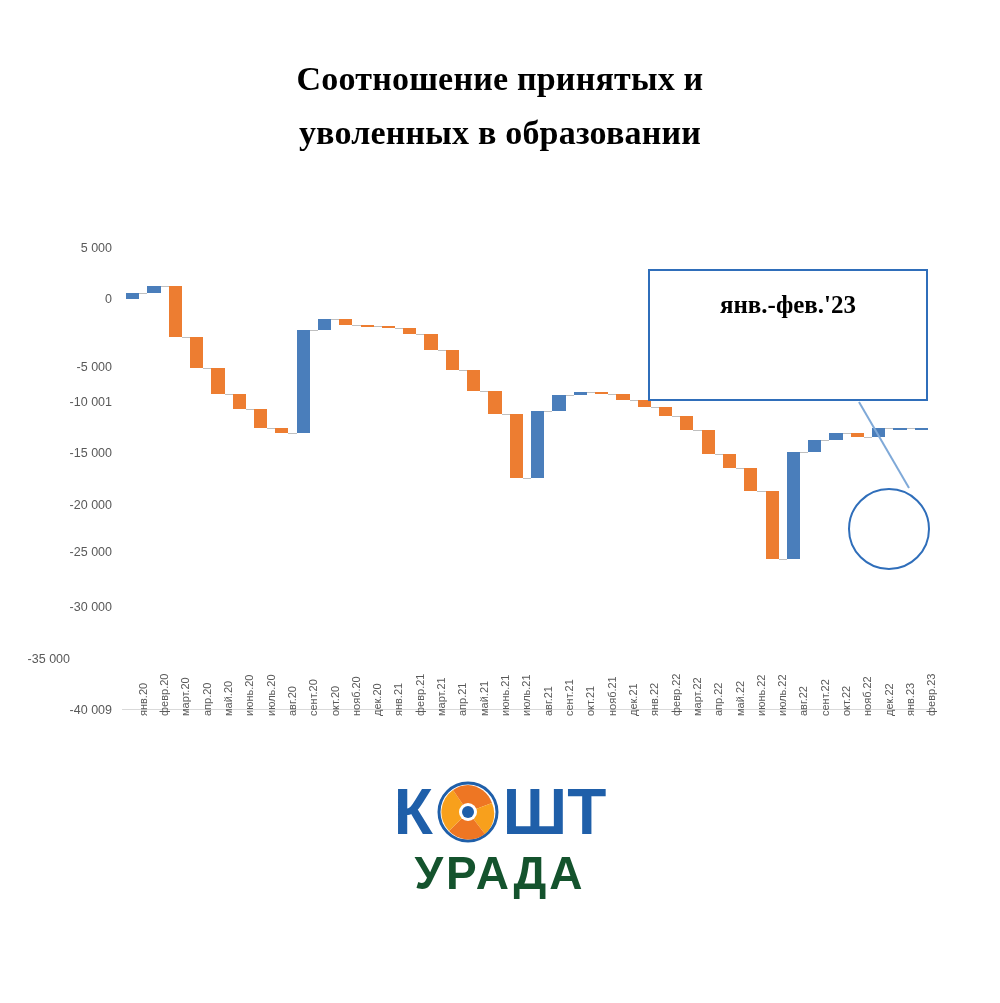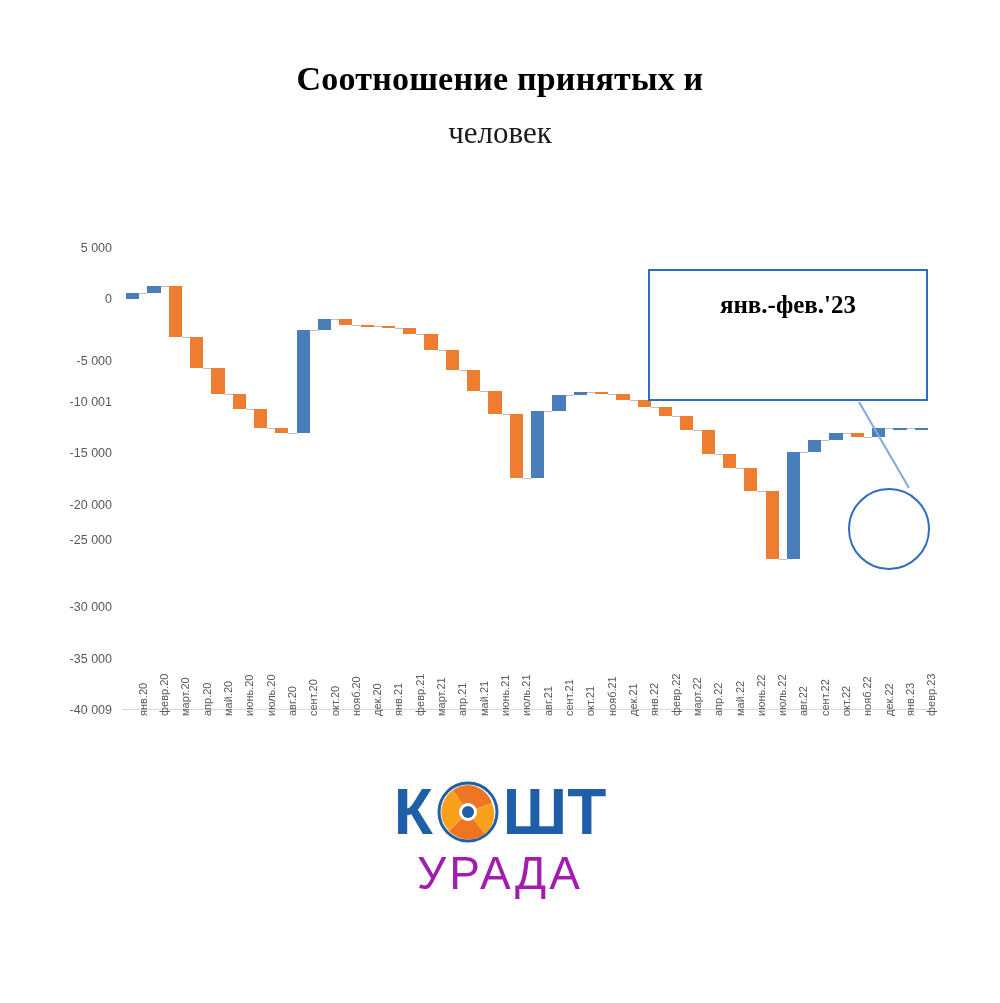--- a/index.html
+++ b/index.html
@@ -165,23 +165,23 @@
     line-height: 64px;
   }
   .logo-mark {
     width: 62px;
     height: 62px;
     position: relative;
     display: inline-block;
   }
   .logo-sub {
     font-family: "Liberation Sans", sans-serif;
-    font-weight: normal;
+    font-weight: bold;
     font-size: 46px;
-    color: #a21caf;
+    color: #14532d;
     letter-spacing: 3px;
     margin-top: 2px;
   }
 
   
   #footnote {
     position: absolute;
     left: 0;
     top: 928px;
     width: 1000px;
@@ -192,35 +192,35 @@
     color: #000000;
   }
 </style>
 </head>
 <body>
 
 <div id="page">
 
   <div class="title-block">
     <div class="title-line">Соотношение принятых и</div>
-    <div class="subtitle">человек</div>
+    <div class="title-line">уволенных в образовании</div>
   </div>
 
   <div id="chart-wrap">
     <div id="plot">
         <div class="axis-line" style="left: 0px; top: 461px; width: 810px; height: 1px;"></div>
         <div class="y-label" style="top: 0px; right: 820px;">5 000</div>
         <div class="y-label" style="top: 51.3333px; right: 820px;">0</div>
-        <div class="y-label" style="top: 113px; right: 820px;">-5 000</div>
+        <div class="y-label" style="top: 119px; right: 820px;">-5 000</div>
         <div class="y-label" style="top: 154px; right: 820px;">-10 001</div>
         <div class="y-label" style="top: 205.333px; right: 820px;">-15 000</div>
         <div class="y-label" style="top: 256.667px; right: 820px;">-20 000</div>
-        <div class="y-label" style="top: 292px; right: 820px;">-25 000</div>
+        <div class="y-label" style="top: 304px; right: 820px;">-25 000</div>
         <div class="y-label" style="top: 359.333px; right: 820px;">-30 000</div>
-        <div class="y-label" style="top: 410.667px; right: 820px;">-35 000</div>
+        <div class="y-label" style="top: 410.667px; right: 862px;">-35 000</div>
         <div class="y-label" style="top: 462px; right: 820px;">-40 009</div>
         <div class="bar up" style="left: 4.05px; top: 45.1733px; width: 13.2158px; height: 6.16px;"></div>
         <div class="connector" style="left: 17.2658px; top: 45.1733px; width: 8.1px;"></div>
         <div class="x-label" style="left: 14.6579px; top: 468px;">янв.20</div>
         <div class="bar up" style="left: 25.3658px; top: 37.9867px; width: 13.2158px; height: 7.18667px;"></div>
         <div class="connector" style="left: 38.5816px; top: 37.9867px; width: 8.1px;"></div>
         <div class="x-label" style="left: 35.9737px; top: 468px;">февр.20</div>
         <div class="bar down" style="left: 46.6816px; top: 37.9867px; width: 13.2158px; height: 51.3333px;"></div>
         <div class="connector" style="left: 59.8974px; top: 89.32px; width: 8.1px;"></div>
         <div class="x-label" style="left: 57.2895px; top: 468px;">март.20</div>

